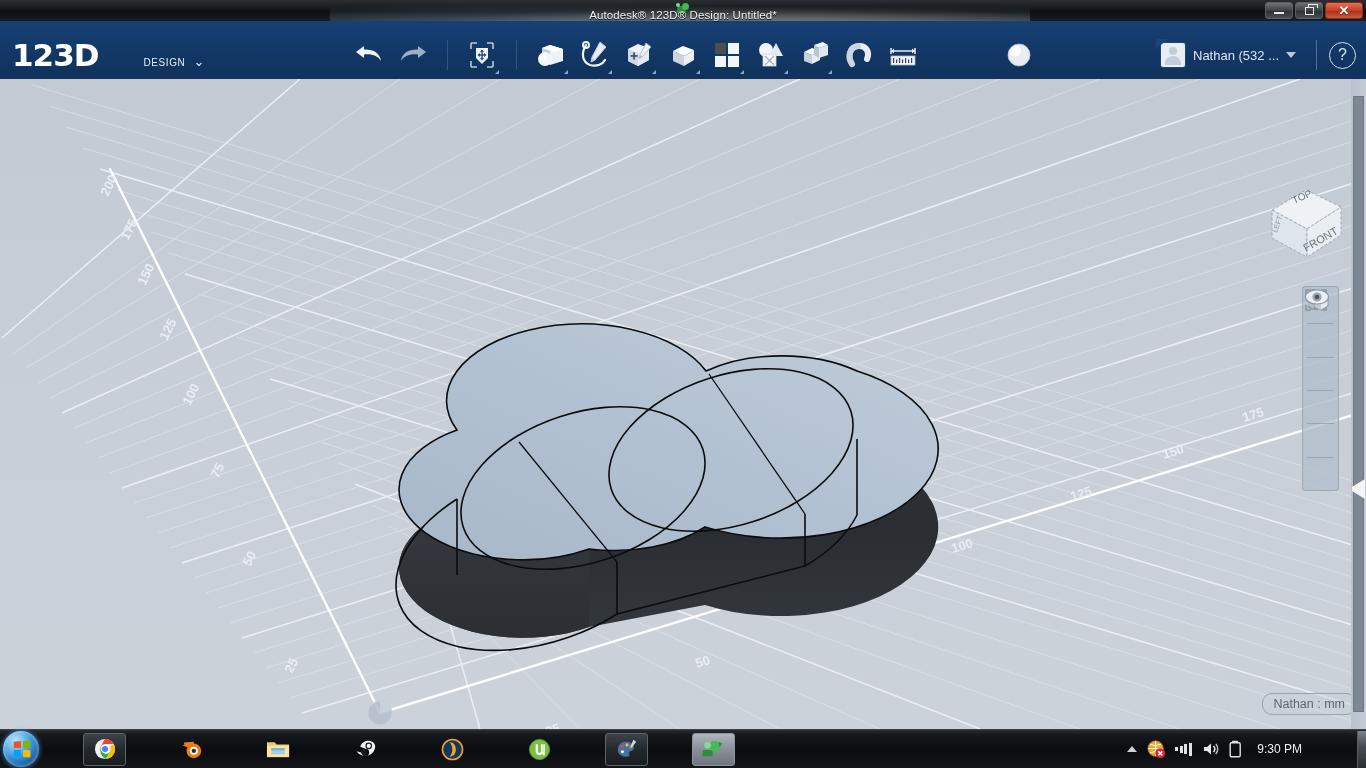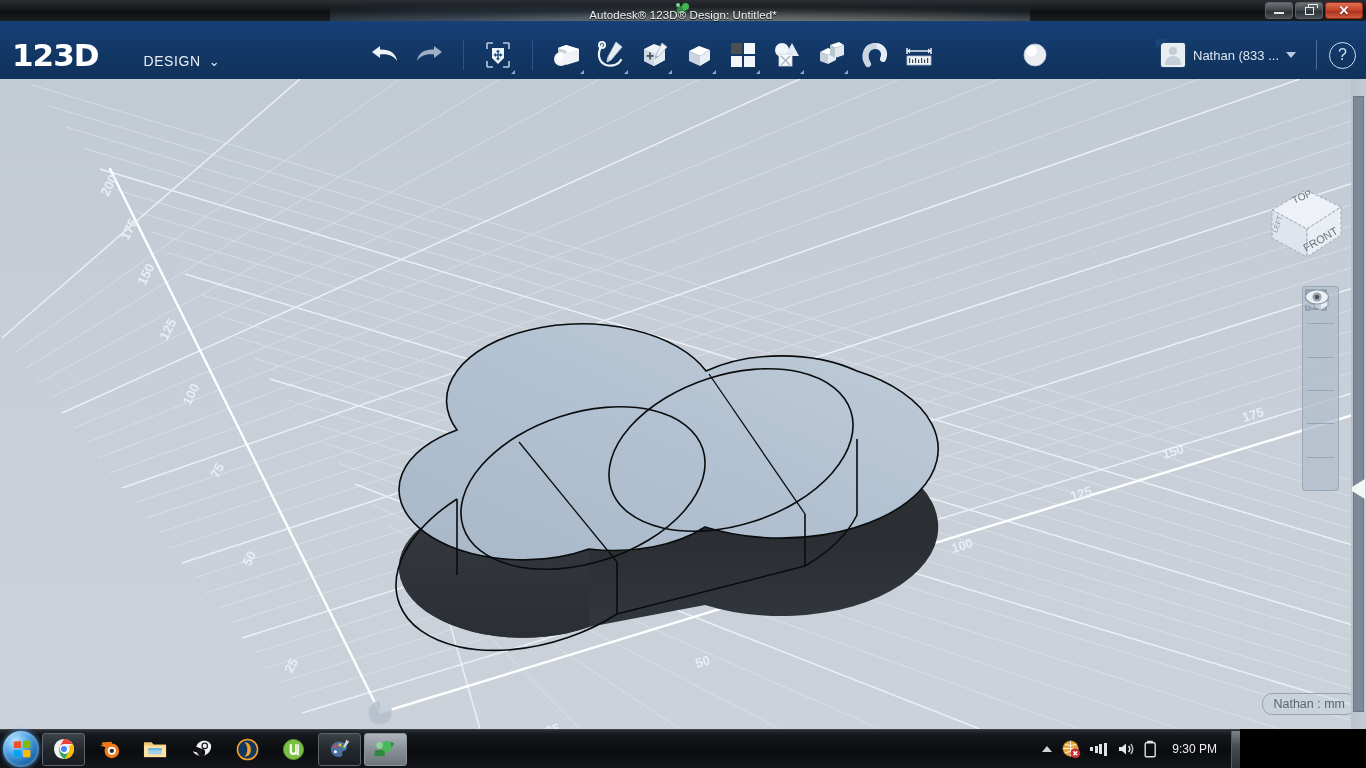--- a/index.html
+++ b/index.html
@@ -40,21 +40,21 @@
 
   
   #appbar {
     position:absolute; left:0; top:21px; width:1366px; height:68px;
     background:#163a6b;
     background:linear-gradient(to bottom,#164076 0%,#123663 55%,#0f3058 100%);
     display:flex; align-items:center;
   }
   #logo { display:flex; align-items:baseline; margin-left:12px; user-select:none; }
   #logo .l123 { color:#fff; font-size:31px; font-weight:bold; letter-spacing:-1px; font-family:"DejaVu Sans", sans-serif; }
-  #logo .ldesign { color:#e8eef5; font-size:14px; letter-spacing:.6px; margin-left:5px;padding-left:40px; }
+  #logo .ldesign { color:#e8eef5; font-size:10px; letter-spacing:.6px; margin-left:5px;padding-left:40px; }
   #logo .lcaret { color:#e8eef5; font-size:13px; margin-left:8px; }
 
   .tb-group{ display:flex; align-items:center; }
   .sep{ width:1px; height:30px; background:#2c558c; margin:0 12px; }
   .tool { position:relative; width:44px; height:44px; display:flex; align-items:center; justify-content:center; cursor:pointer; }
   .tool .caret{ position:absolute; right:5px; bottom:3px; width:0;height:0;
       border-left:4px solid transparent; border-bottom:4px solid #8fa8c6; }
   .tool svg{ display:block; }
 
   #account{ display:flex; align-items:center; margin-left:auto; margin-right:8px; }
@@ -88,23 +88,23 @@
 
   
   #edge-slider{ position:absolute; right:0; top:79px; width:15px; height:650px;
      background:linear-gradient(to right,#b9c2cd,#c5ccd6); }
   #edge-slider .track{ position:absolute; left:2px; top:17px; width:11px; height:616px;
      background:#7d8894; border:1px solid #6d7884; }
   #edge-slider .thumb{ position:absolute; left:1px; top:400px; width:13px; height:20px;
      background:#f3f5f7; clip-path:polygon(100% 0,100% 100%,0 60%,0 40%); }
 
   
-  #taskbar{ position:absolute; left:0; bottom:0; width:1240px; height:39px;
+  #taskbar{ position:absolute; left:0; bottom:0; width:1366px; height:39px;
     background:linear-gradient(to bottom,#2a2e33 0%,#15181c 12%,#0a0c0f 55%,#141619 100%);
-    border-top:1px solid #3b4248; display:flex; align-items:center; }
+    border-top:1px solid #3b4248; display:flex; align-items:center;gap:41px; }
   #startorb{ width:36px;height:36px;border-radius:50%;margin-left:3px;position:relative;
     background:radial-gradient(circle at 35% 28%, #bfe6ff 0%, #4ea4e8 38%, #1663a8 70%, #0d3f72 100%);
     box-shadow:0 0 4px 1px rgba(80,170,255,.55), inset 0 0 4px rgba(255,255,255,.6);
     display:flex;align-items:center;justify-content:center; cursor:pointer;}
   .winflag{ width:17px;height:16px;position:relative;transform:perspective(28px) rotateY(-13deg); }
   .winflag i{ position:absolute; width:7.5px;height:7px;border-radius:1px; display:block;}
   .winflag .q1{left:0;top:0;background:#f25022;}
   .winflag .q2{right:0;top:0;background:#7fba00;}
   .winflag .q3{left:0;bottom:0;background:#00a4ef;}
   .winflag .q4{right:0;bottom:0;background:#ffb900;}
@@ -289,21 +289,21 @@
       <circle cx="15" cy="15" r="11" fill="#e9edf1"></circle>
       <circle cx="11.5" cy="11" r="5.5" fill="#ffffff" opacity=".9"></circle>
       <circle cx="15" cy="15" r="11" fill="none" stroke="#bcc7d3" stroke-width=".8"></circle>
     </svg>
   </div>
 
   <div id="account">
     <div id="avatar">
         <span class="dogear"></span>
       </div>
-    <span id="acct-name">Nathan  (833 ...</span>
+    <span id="acct-name">Nathan  (532 ...</span>
     <span id="acct-caret"></span>
   </div>
   <div id="acct-sep"></div>
   <div id="help-btn">?</div>
 </div>
 
 <div id="viewport">
 
   <svg width="1366" height="650" viewBox="0 0 1366 650">
     <defs>

